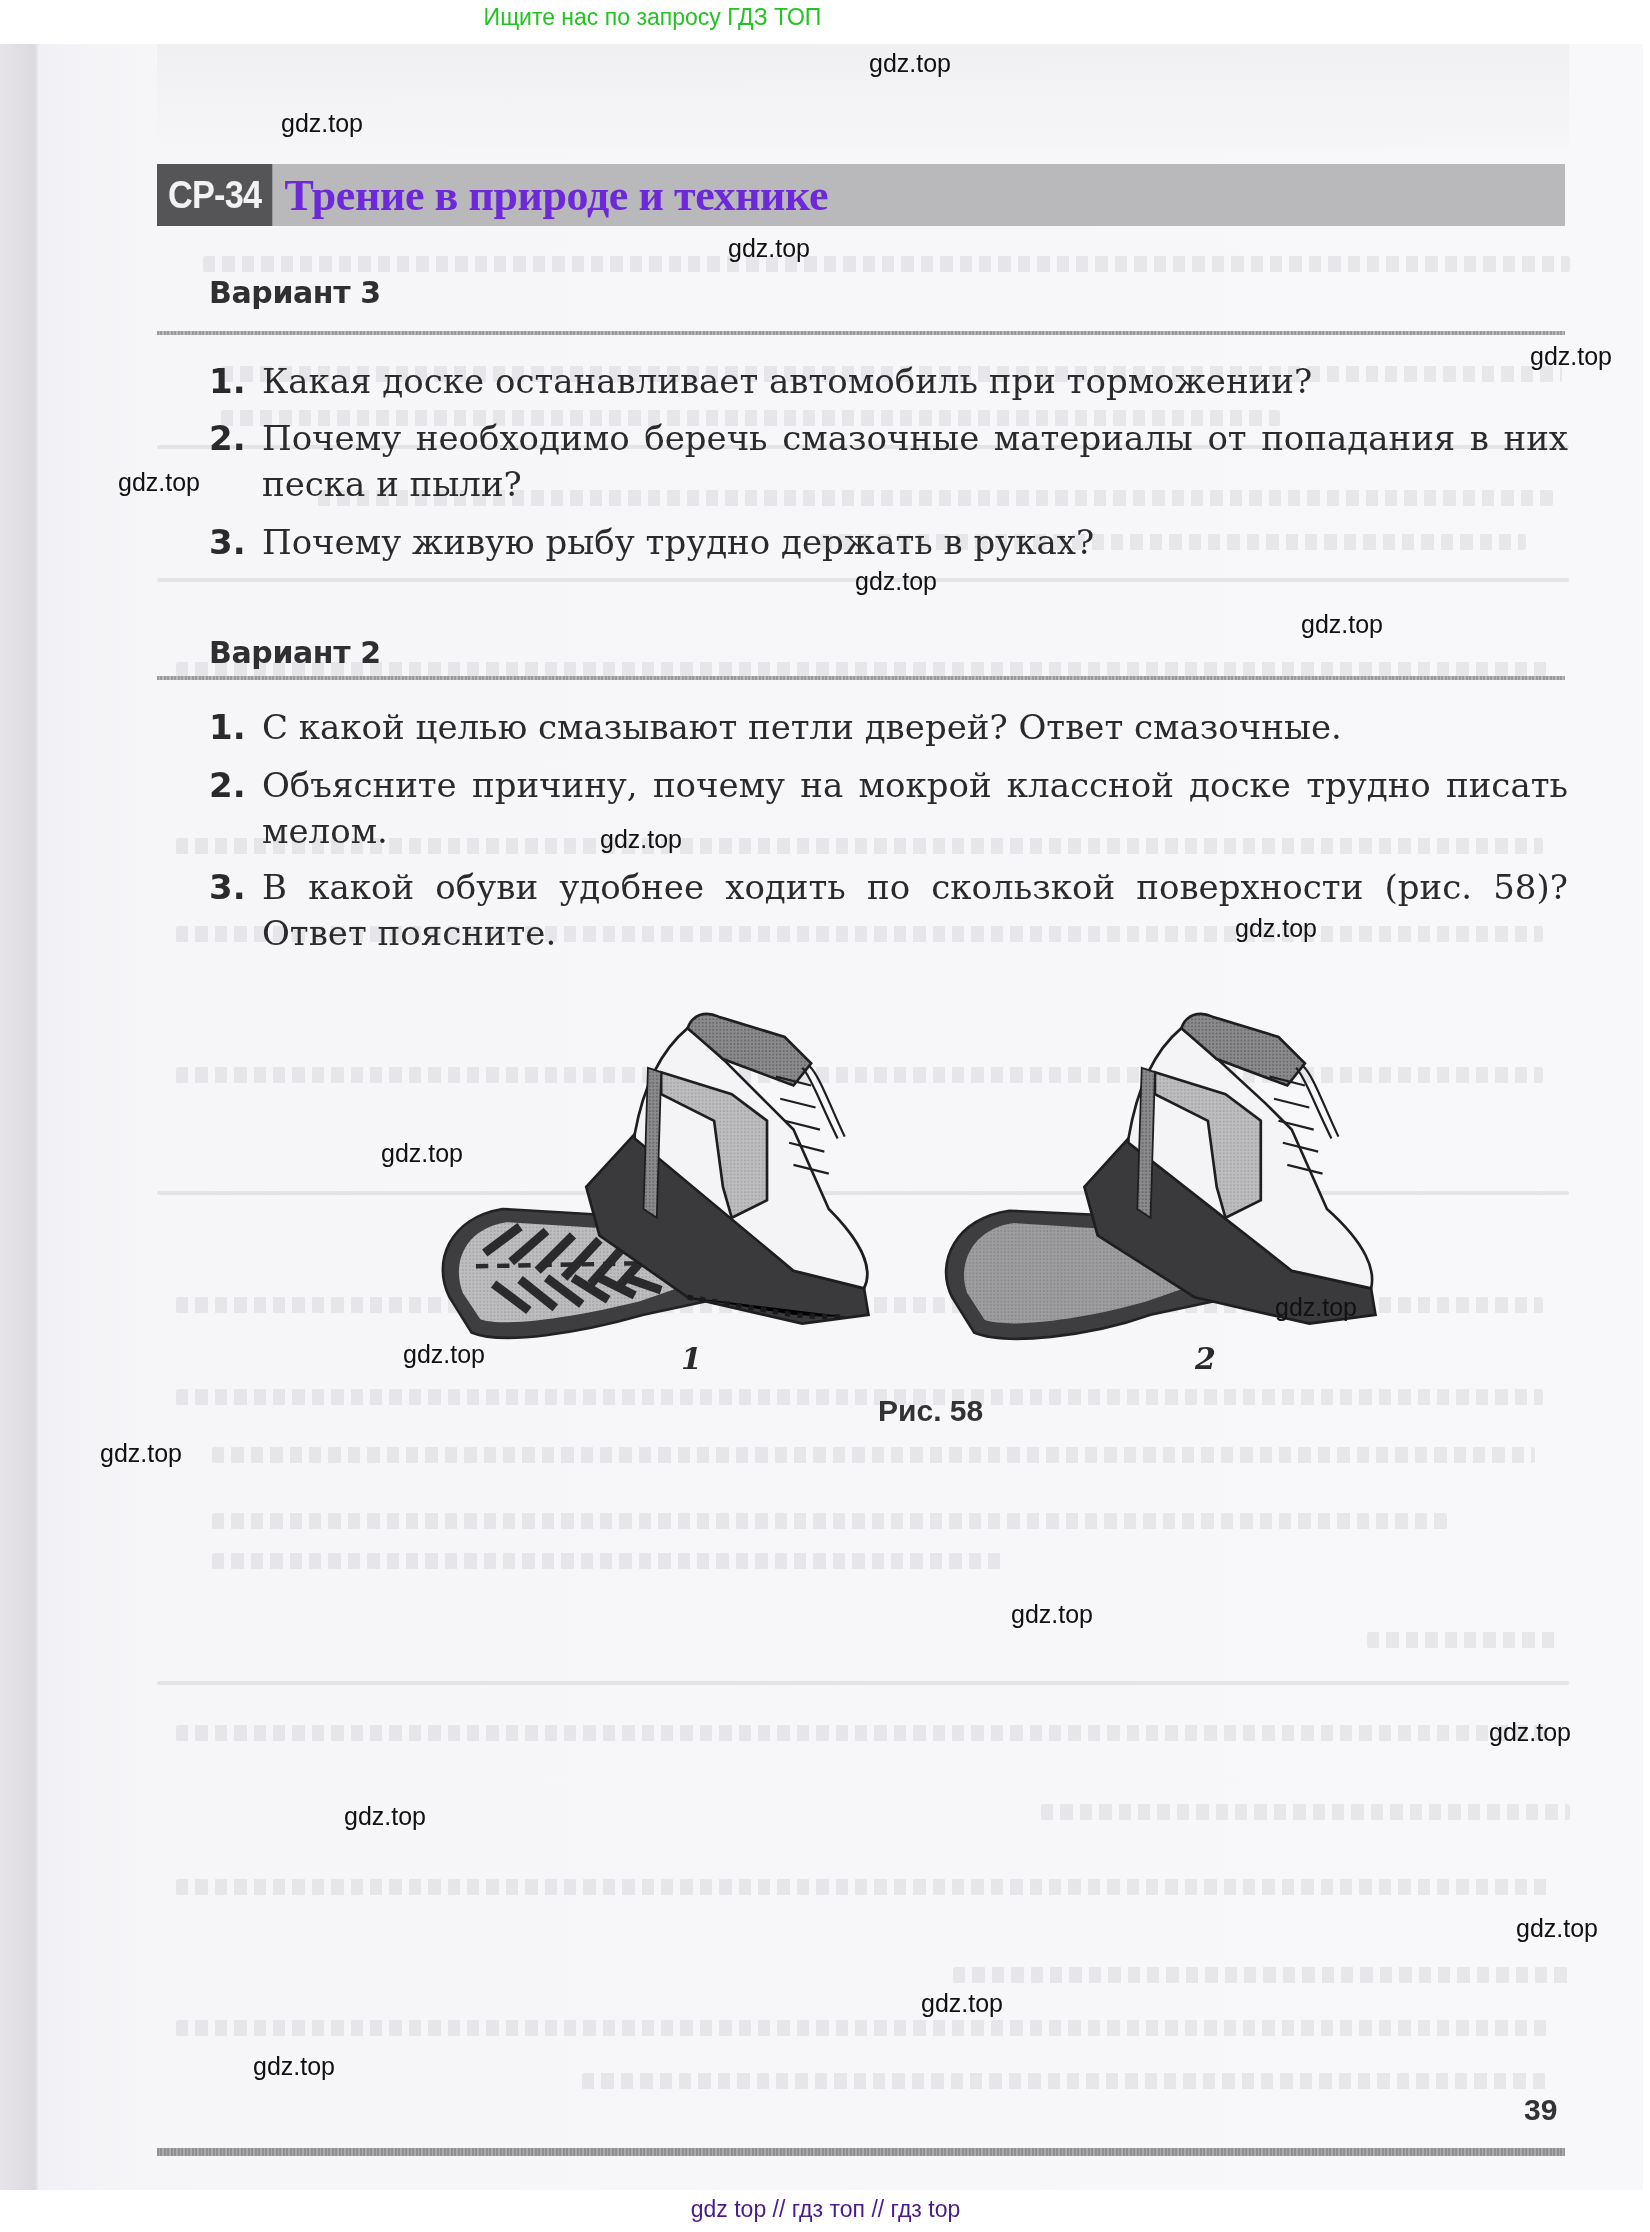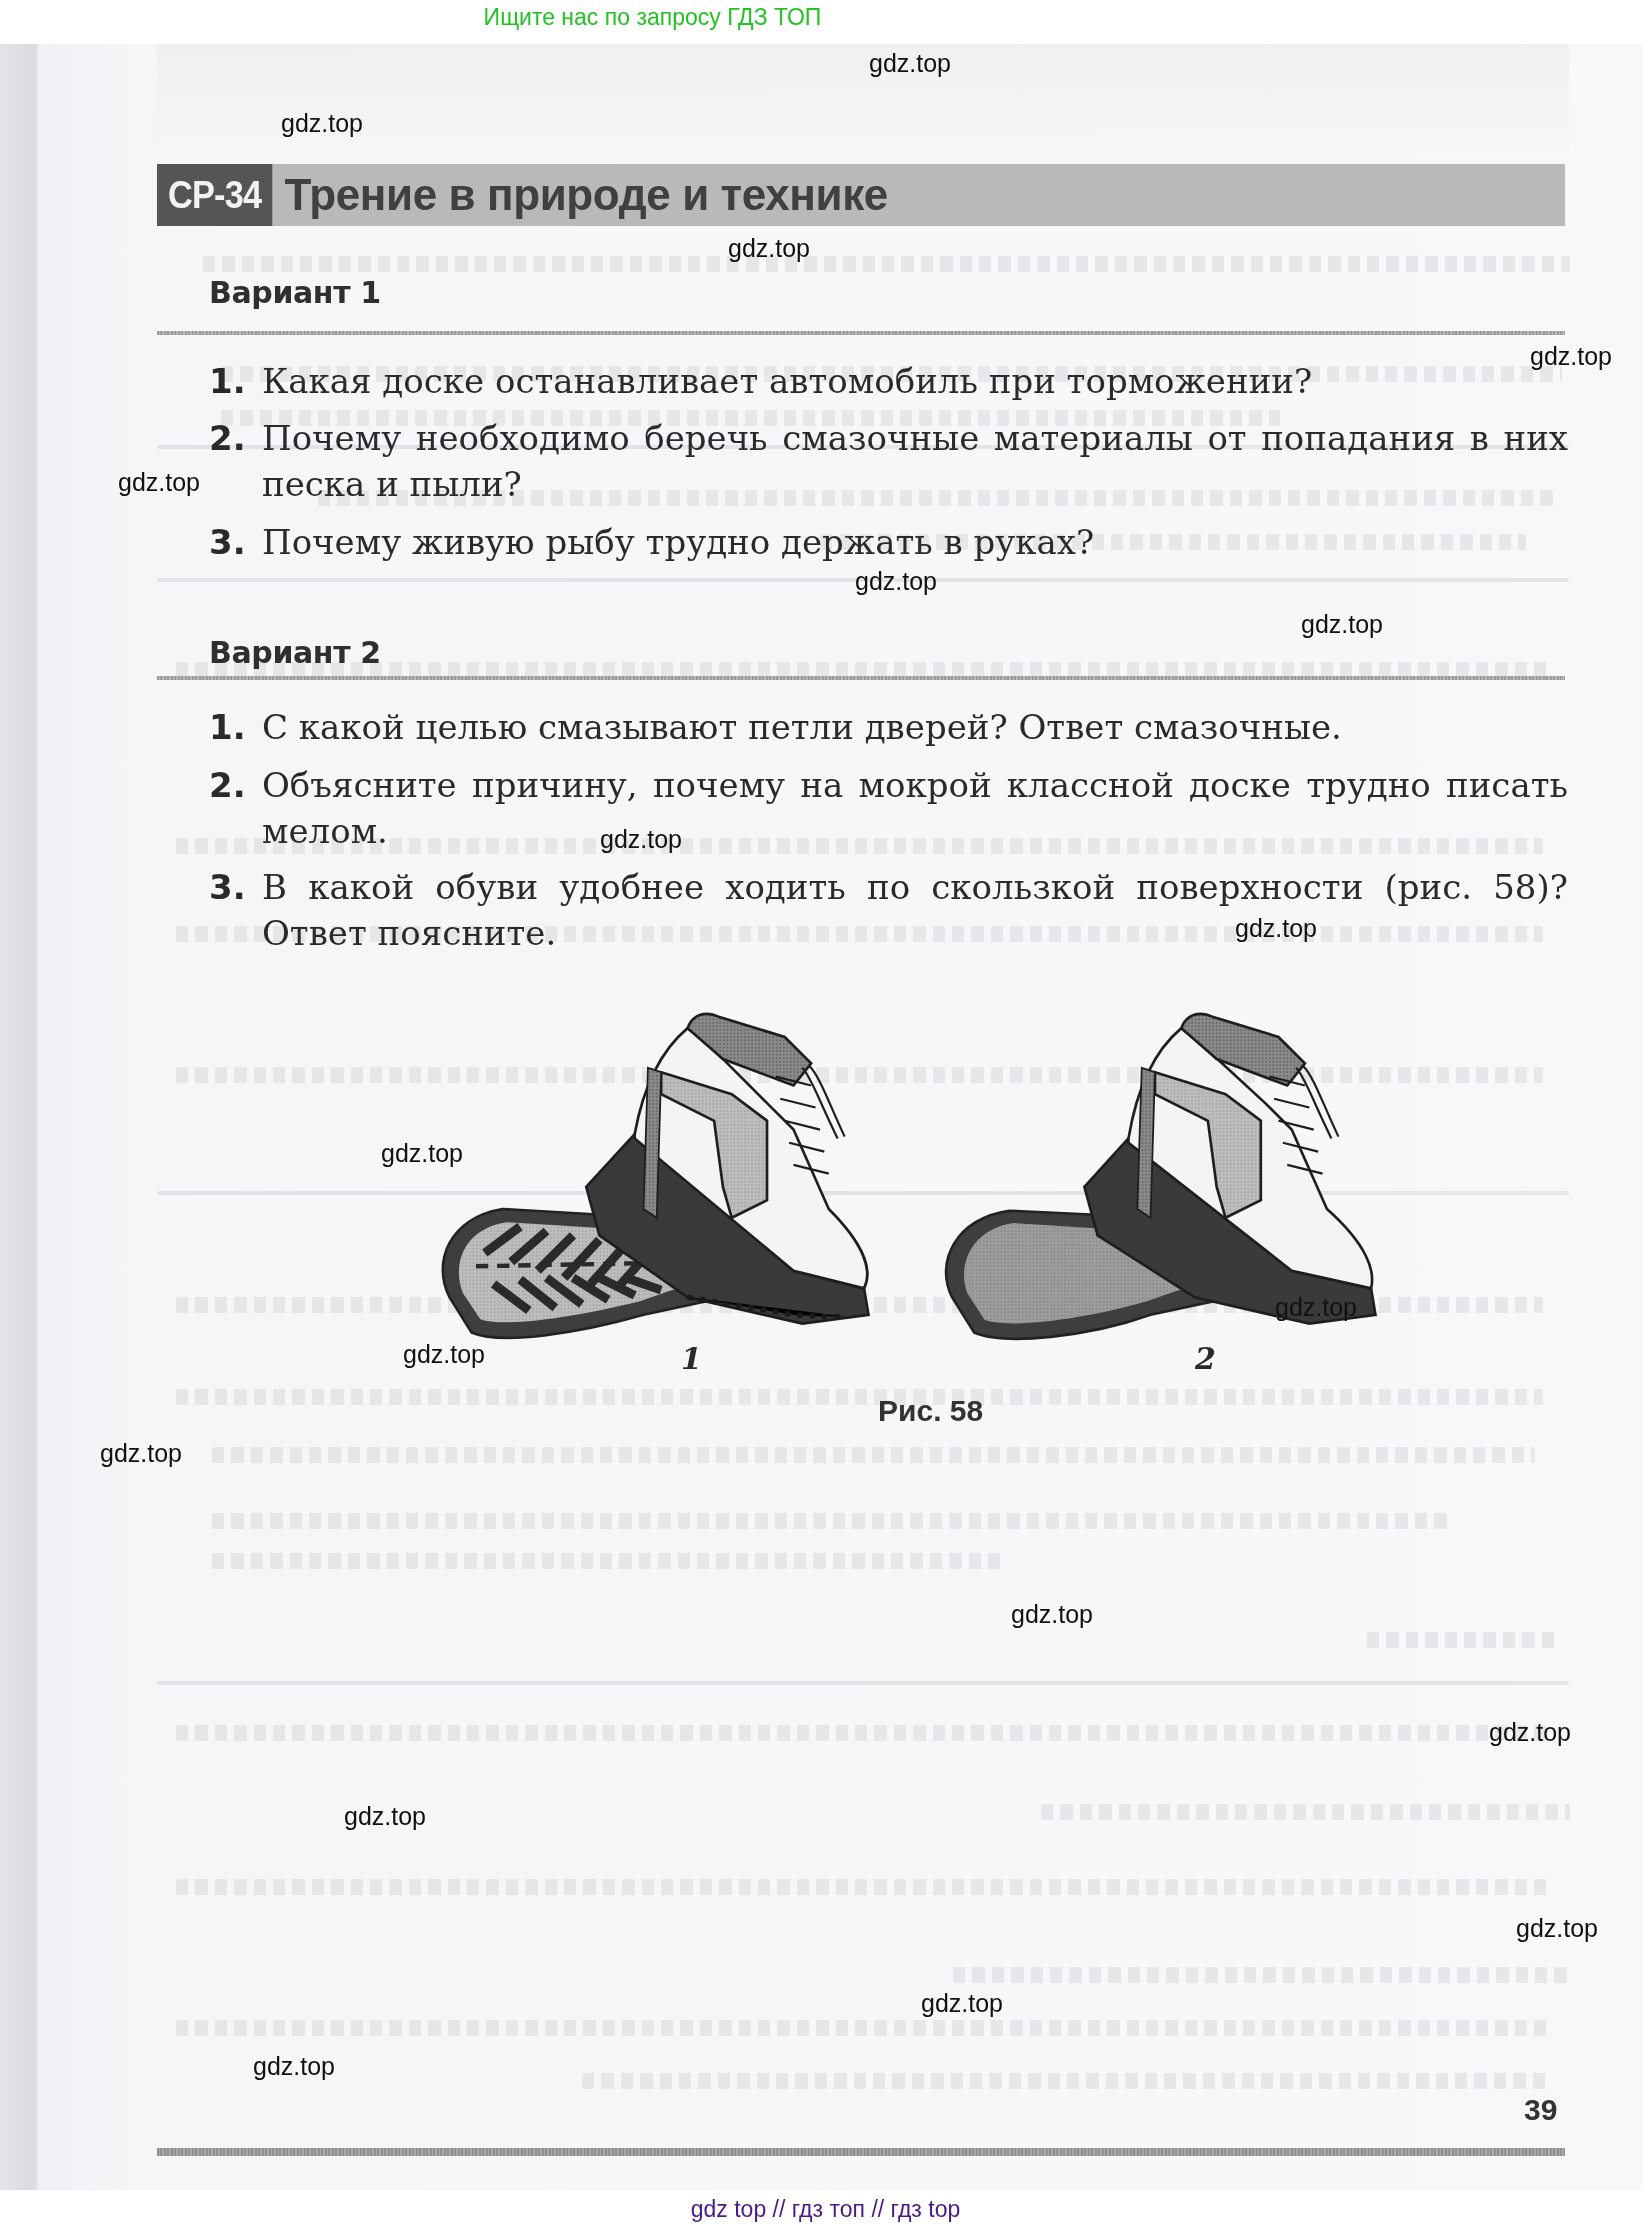--- a/index.html
+++ b/index.html
@@ -33,22 +33,22 @@
     position: absolute; left: 157px; top: 120px; width: 1408px; height: 62px;
     background: #b9b9bc; display: flex; align-items: center;
   }
   .badge {
     width: 131px; height: 62px; background: #555558; color: #f2f2f2;
     font-weight: bold; font-size: 39px; display: flex; align-items: center; justify-content: center;
     letter-spacing: -0.9px; font-family: "Liberation Sans", sans-serif; transform: scaleX(.88);
     transform-origin: left center;
   }
   .header-title {
-    margin-left: -3.5px; font-size: 44px; font-weight: bold; color: #404040;
-    font-family: Liberation Sans, sans-serif; letter-spacing: -0.4px; text-align: center;
+    margin-left: -3.5px; font-size: 44px; font-weight: bold; color: #6d28d9;
+    font-family: Liberation Serif, serif; letter-spacing: -0.4px; text-align: center;
   }
   .variant-title {
     position: absolute; left: 209px; font-size: 30px; font-weight: bold; color: #2f2f31;
     font-family: "DejaVu Sans", sans-serif; letter-spacing: -0.4px;
   }
   .variant-rule {
     position: absolute; left: 157px; width: 1408px; height: 4.4px;
     background: repeating-linear-gradient(90deg, #9a9a9d 0 1.8px, #b8b8bb 1.8px 3.5px);
   }
   .question {
@@ -118,21 +118,21 @@
   <div class="bleed" style="top:1835px;width:1376px;left:176px;"></div>
   <div class="bleed" style="top:1923px;width:618px;left:953px;"></div>
   <div class="bleed" style="top:1976px;width:1376px;left:176px;"></div>
   <div class="bleed" style="top:2029px;width:970px;left:582px;"></div>
 
   <div class="header-band">
     <div class="badge">СР-34</div>
     <div class="header-title">Трение в природе и технике</div>
   </div>
 
-  <div class="variant-title" style="top:231px;">Вариант 1</div>
+  <div class="variant-title" style="top:231px;">Вариант 3</div>
   <div class="variant-rule" style="top:287px;"></div>
 
   <div class="question" style="top:314px;">
     <span class="num">1.</span>
     <span class="text">Какая доске останавливает автомобиль при торможении?</span>
   </div>
   <div class="question" style="top:371px;">
     <span class="num">2.</span>
     <span class="text justify">Почему необходимо беречь смазочные материалы от попадания в них песка и пыли?</span>
   </div>

